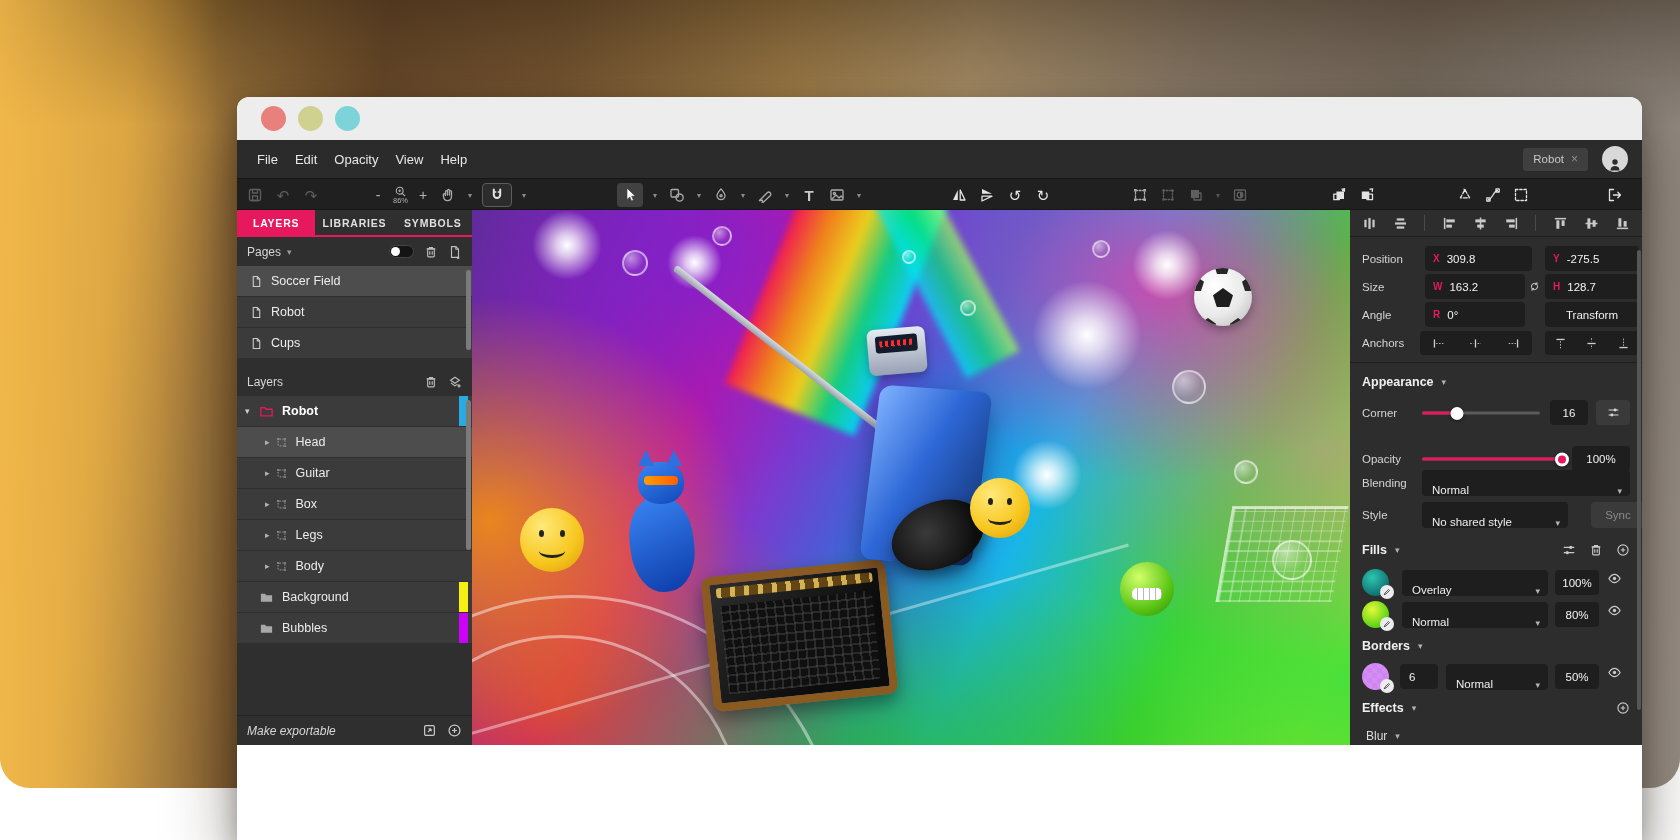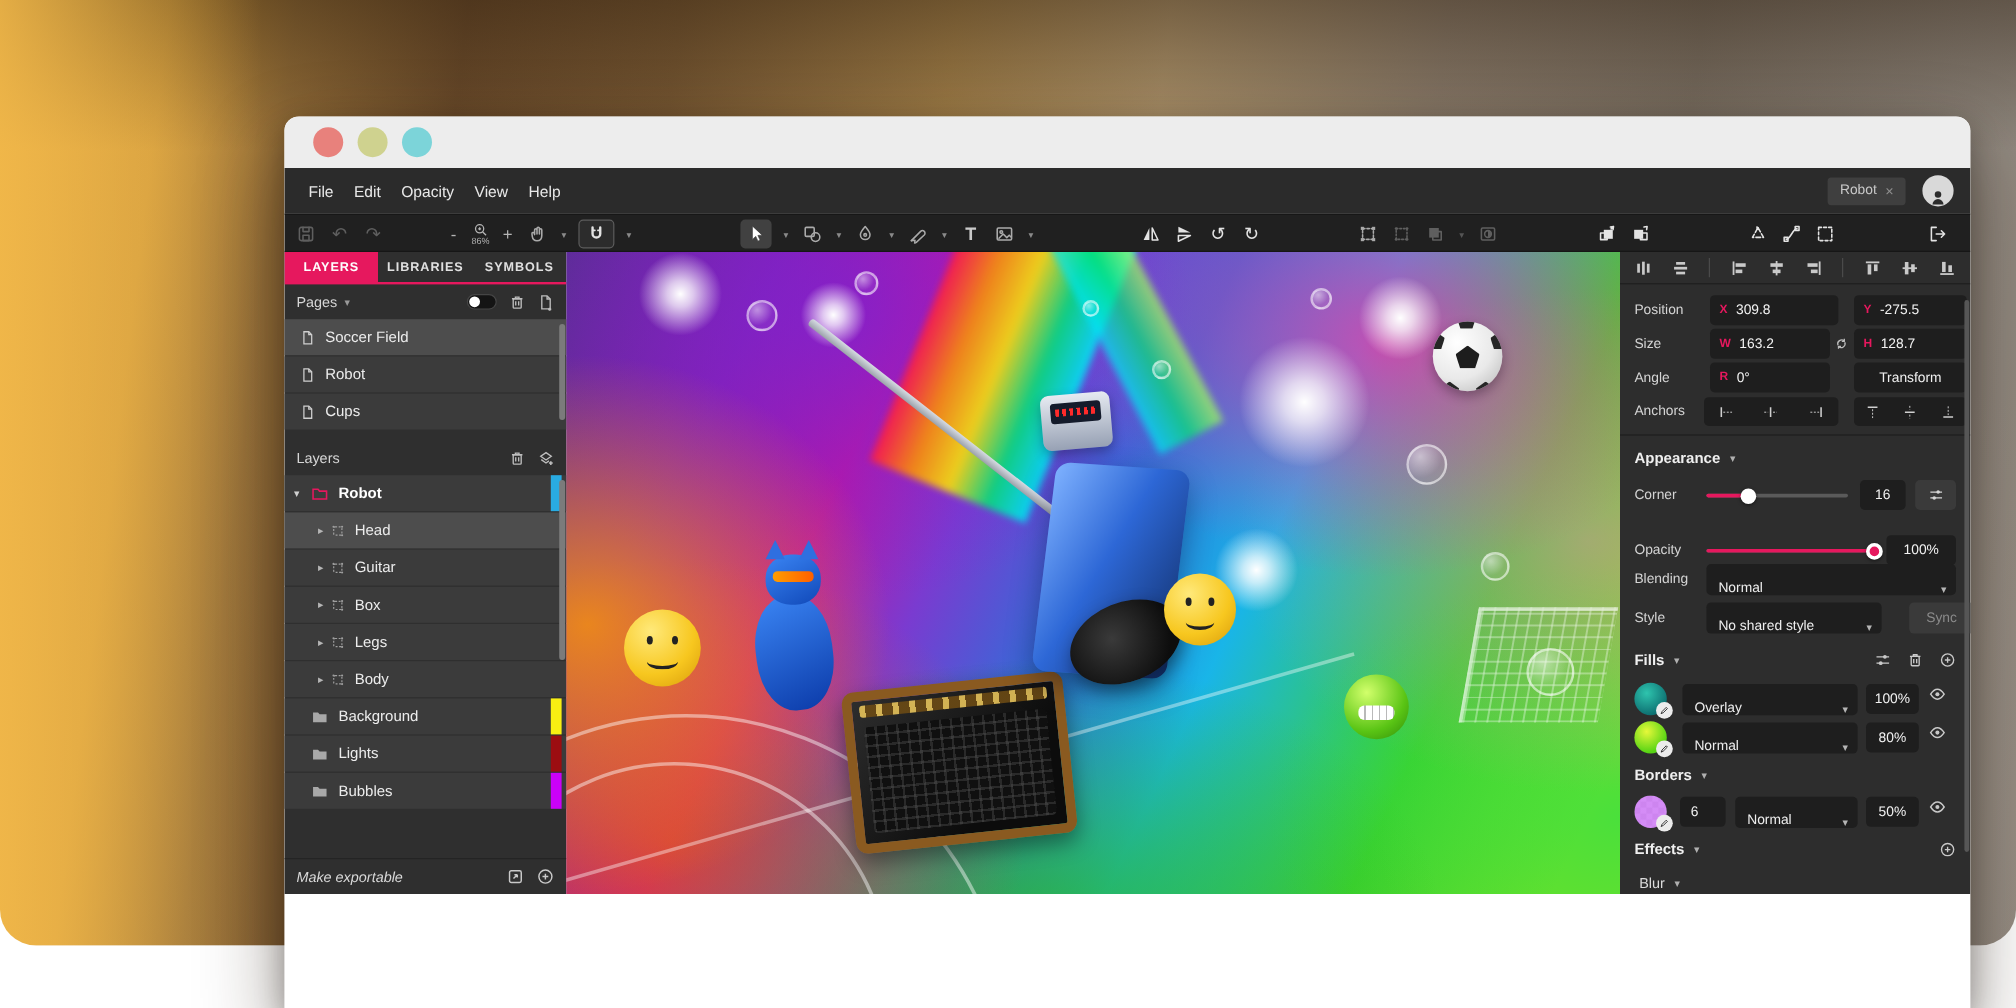--- a/index.html
+++ b/index.html
@@ -593,30 +593,20 @@
           <span class="rlabel">Background</span>
           <span class="strip" style="background:#f8ef12"></span>
         </div>
         <div class="row frow">
           <span class="caret" style="visibility:hidden">▾</span>
           <span class="ric" style="color:#a8a8a8">
               <svg class="i15" viewBox="0 0 16 16">
                 <path d="M2 4h4.4l1.4 1.6H14v7H2Z" fill="currentColor" stroke="none"></path>
               </svg>
             </span>
-          <span class="rlabel">Lights</span>
-          <span class="strip" style="background:#9c0d11"></span>
-        </div>
-        <div class="row frow">
-          <span class="caret" style="visibility:hidden">▾</span>
-          <span class="ric" style="color:#a8a8a8">
-              <svg class="i15" viewBox="0 0 16 16">
-                <path d="M2 4h4.4l1.4 1.6H14v7H2Z" fill="currentColor" stroke="none"></path>
-              </svg>
-            </span>
           <span class="rlabel">Bubbles</span>
           <span class="strip" style="background:#cb01f8"></span>
         </div>
         <div class="lscroll" style="top:4px;height:150px"></div>
       </div>
 
       <div class="lfoot">
         <span class="lfoot-label">Make exportable</span>
         <div class="lfoot-icons">
           <svg class="i15" style="fill:none;stroke:currentColor;stroke-width:1.3" viewBox="0 0 16 16">

